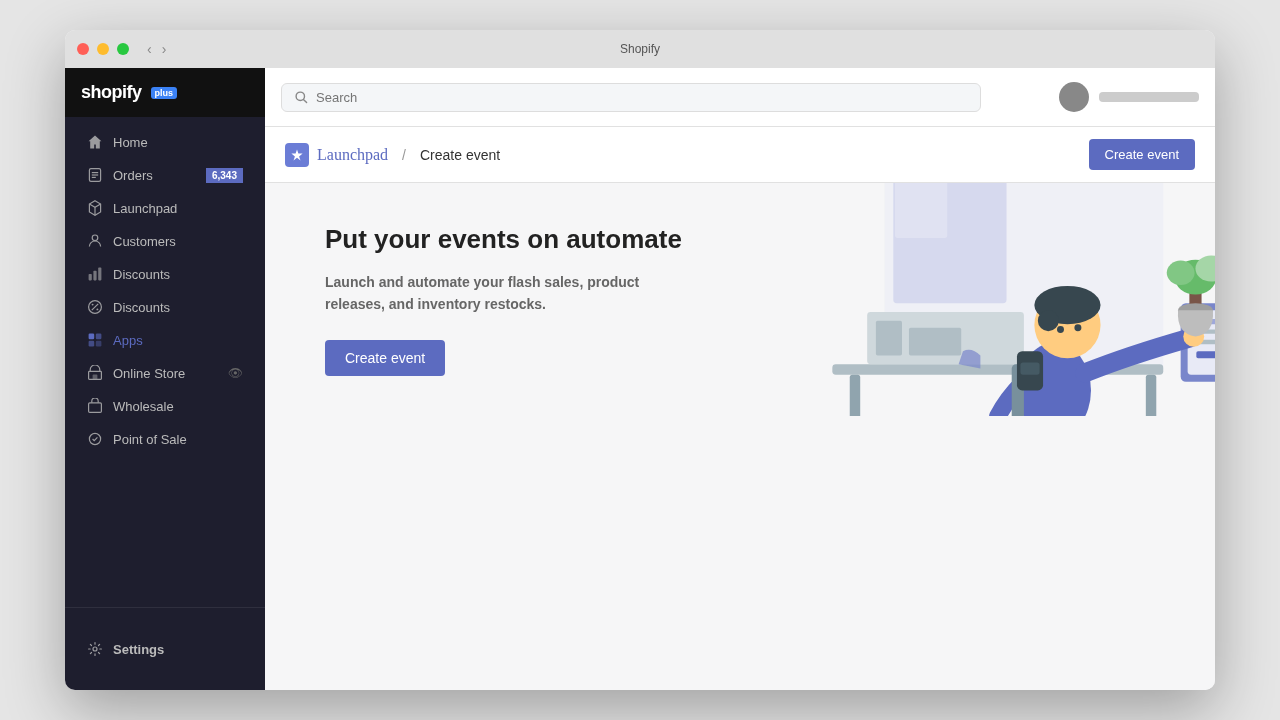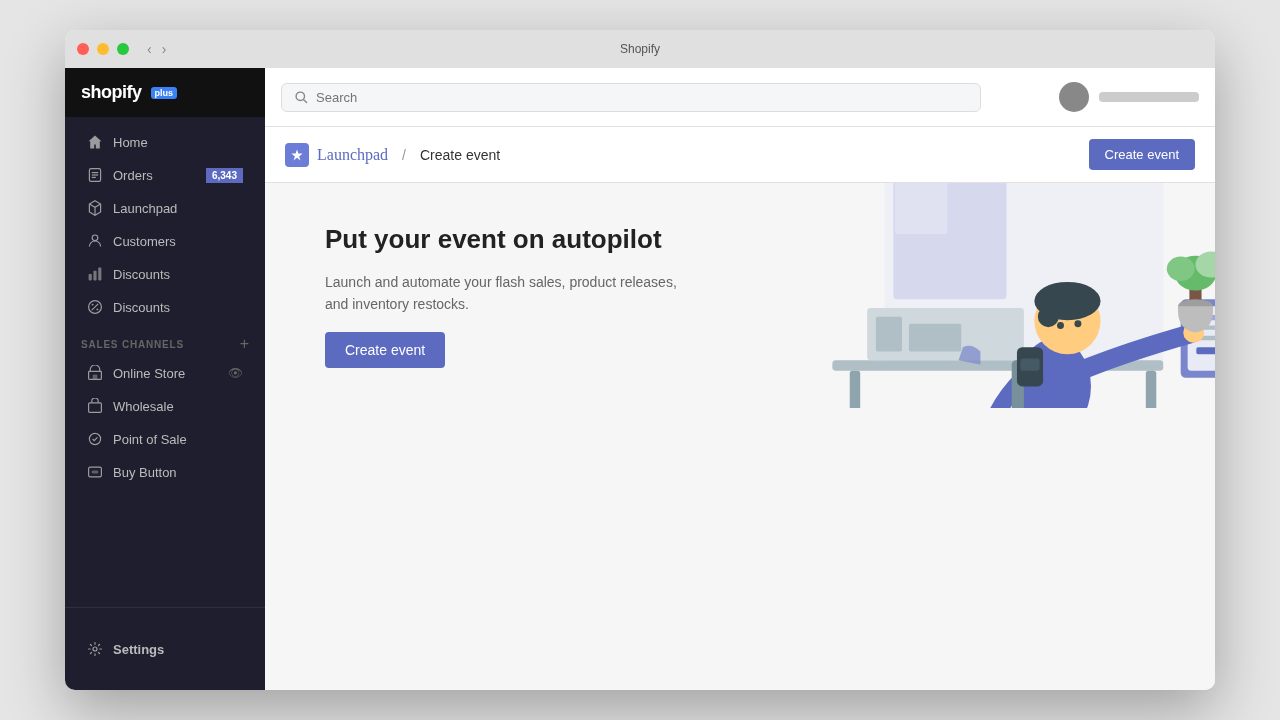--- a/index.html
+++ b/index.html
@@ -221,21 +221,22 @@
       font-size: 26px;
       font-weight: 700;
       color: #222;
       margin-bottom: 14px;
       line-height: 1.3;
     }
     .hero-subtitle {
       font-size: 14px;
       color: #666;
       line-height: 1.6;
-      margin-bottom: 16px;
+      margin-bottom: 24px;
+      font-weight: bold;
     }
     .hero-btn {
       background: #5c6bc0;
       color: #fff;
       border: none;
       border-radius: 4px;
       padding: 10px 20px;
       font-size: 14px;
       font-weight: 500;
       cursor: pointer;
@@ -323,25 +324,30 @@
         <div class="nav-item">
           <svg class="nav-icon" viewBox="0 0 20 20" fill="currentColor">
             <circle cx="10" cy="10" r="8" fill="none" stroke="currentColor" stroke-width="1.5"></circle>
             <line x1="6" y1="14" x2="14" y2="6" stroke="currentColor" stroke-width="1.5"></line>
             <circle cx="7" cy="7" r="1.2" fill="currentColor"></circle>
             <circle cx="13" cy="13" r="1.2" fill="currentColor"></circle>
           </svg>
           <span>Discounts</span>
         </div>
 
-
-        <div class="section-label">
-          <span>SALES CHANNELS</span>
-          <button class="section-add-btn">+</button>
-        </div>
+        <div class="nav-item nav-item-apps">
+          <svg class="nav-icon" viewBox="0 0 20 20" fill="#5c6bc0">
+            <rect x="2" y="2" width="7" height="7" rx="1.5" fill="#5c6bc0"></rect>
+            <rect x="11" y="2" width="7" height="7" rx="1.5" fill="#5c6bc0" opacity="0.6"></rect>
+            <rect x="2" y="11" width="7" height="7" rx="1.5" fill="#5c6bc0" opacity="0.6"></rect>
+            <rect x="11" y="11" width="7" height="7" rx="1.5" fill="#5c6bc0" opacity="0.4"></rect>
+          </svg>
+          <span style="color:#5c6bc0;">Apps</span>
+        </div>
+
 
         <div class="nav-item">
           <svg class="nav-icon" viewBox="0 0 20 20" fill="currentColor">
             <rect x="2" y="8" width="16" height="10" rx="1" fill="none" stroke="currentColor" stroke-width="1.5"></rect>
             <path d="M4 8V6a6 6 0 0112 0v2" fill="none" stroke="currentColor" stroke-width="1.5"></path>
             <rect x="7" y="12" width="6" height="6" rx="1" fill="currentColor" opacity="0.5"></rect>
           </svg>
           <span>Online Store</span>
           <button class="eye-btn">👁</button>
         </div>
@@ -355,27 +361,20 @@
         </div>
 
         <div class="nav-item">
           <svg class="nav-icon" viewBox="0 0 20 20" fill="currentColor">
             <circle cx="10" cy="10" r="7" fill="none" stroke="currentColor" stroke-width="1.5"></circle>
             <path d="M7 10l2 2 4-4" fill="none" stroke="currentColor" stroke-width="1.5"></path>
           </svg>
           <span>Point of Sale</span>
         </div>
 
-        <div class="nav-item">
-          <svg class="nav-icon" viewBox="0 0 20 20" fill="currentColor">
-            <rect x="2" y="4" width="16" height="12" rx="2" fill="none" stroke="currentColor" stroke-width="1.5"></rect>
-            <rect x="6" y="8" width="8" height="4" rx="1" fill="currentColor" opacity="0.5"></rect>
-          </svg>
-          <span>Buy Button</span>
-        </div>
       </div>
 
       <div class="sidebar-bottom">
         <div class="nav-item">
           <svg class="nav-icon" viewBox="0 0 20 20" fill="currentColor">
             <circle cx="10" cy="10" r="2.5" fill="none" stroke="currentColor" stroke-width="1.5"></circle>
             <path d="M10 2v2M10 16v2M2 10h2M16 10h2M4.22 4.22l1.42 1.42M14.36 14.36l1.42 1.42M4.22 15.78l1.42-1.42M14.36 5.64l1.42-1.42" stroke="currentColor" stroke-width="1.5" stroke-linecap="round"></path>
           </svg>
           <span>Settings</span>
         </div>
@@ -407,21 +406,21 @@
             </svg>
           </div>
           <a class="breadcrumb-link">Launchpad</a>
           <span class="breadcrumb-sep">/</span>
           <span class="breadcrumb-current">Create event</span>
           <button class="create-event-btn">Create event</button>
         </div>
 
         <div class="hero-section">
           <div class="hero-text">
-            <h2 class="hero-title">Put your event on autopilot</h2>
+            <h2 class="hero-title">Put your events on automate</h2>
             <p class="hero-subtitle">Launch and automate your flash sales, product releases, and inventory restocks.</p>
             <button class="hero-btn">Create event</button>
           </div>
 
           <div class="hero-illustration">
             <svg viewBox="0 0 600 450" xmlns="http://www.w3.org/2000/svg" style="max-width:580px; max-height:420px;">
 
               <rect x="220" y="30" width="320" height="280" rx="8" fill="#e8eaf6" opacity="0.5"></rect>
               <rect x="230" y="50" width="130" height="180" rx="4" fill="#c5cae9" opacity="0.6"></rect>
 

